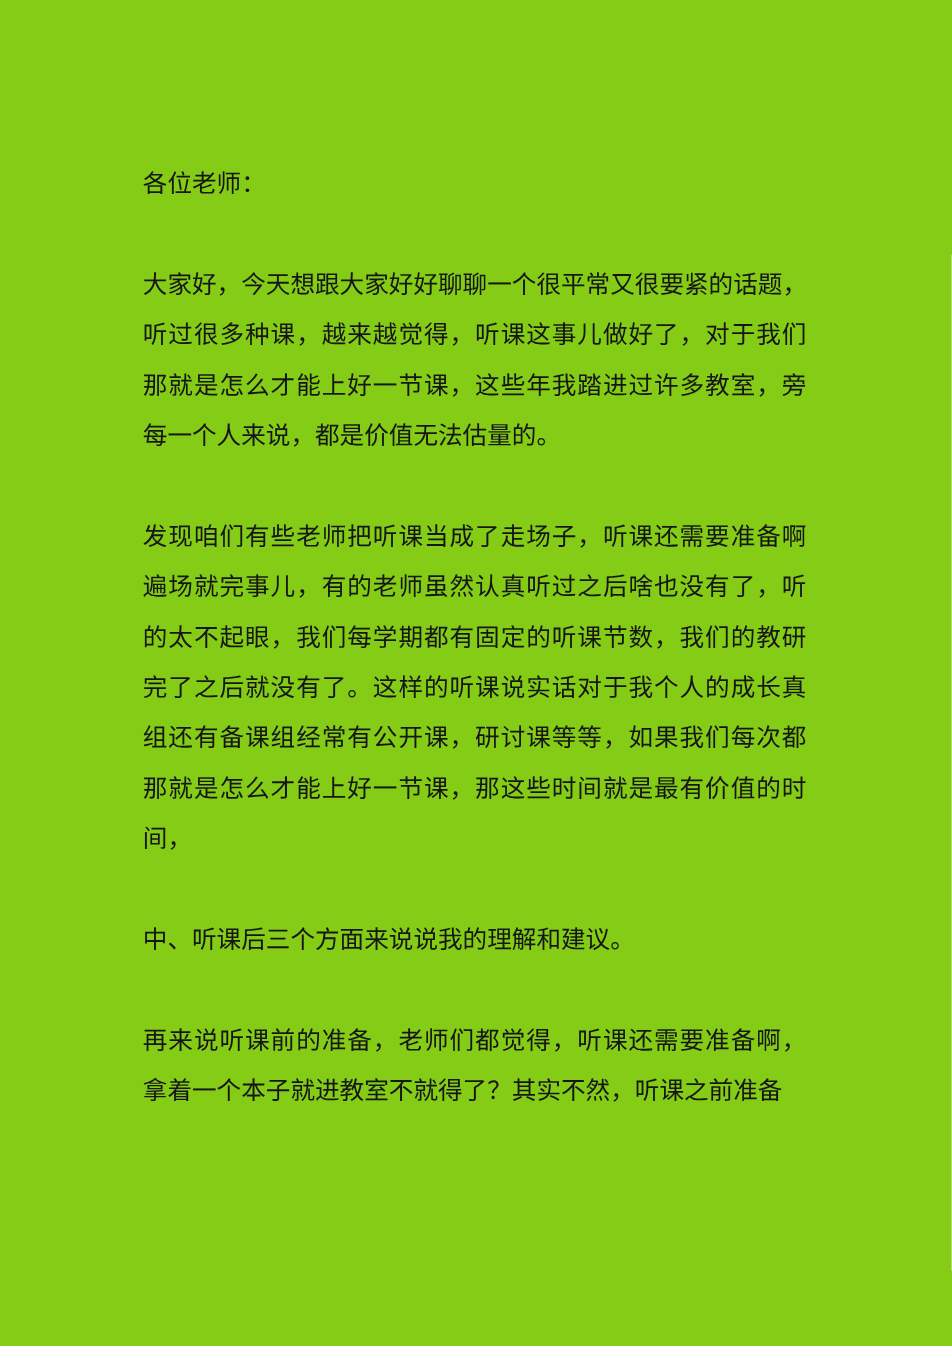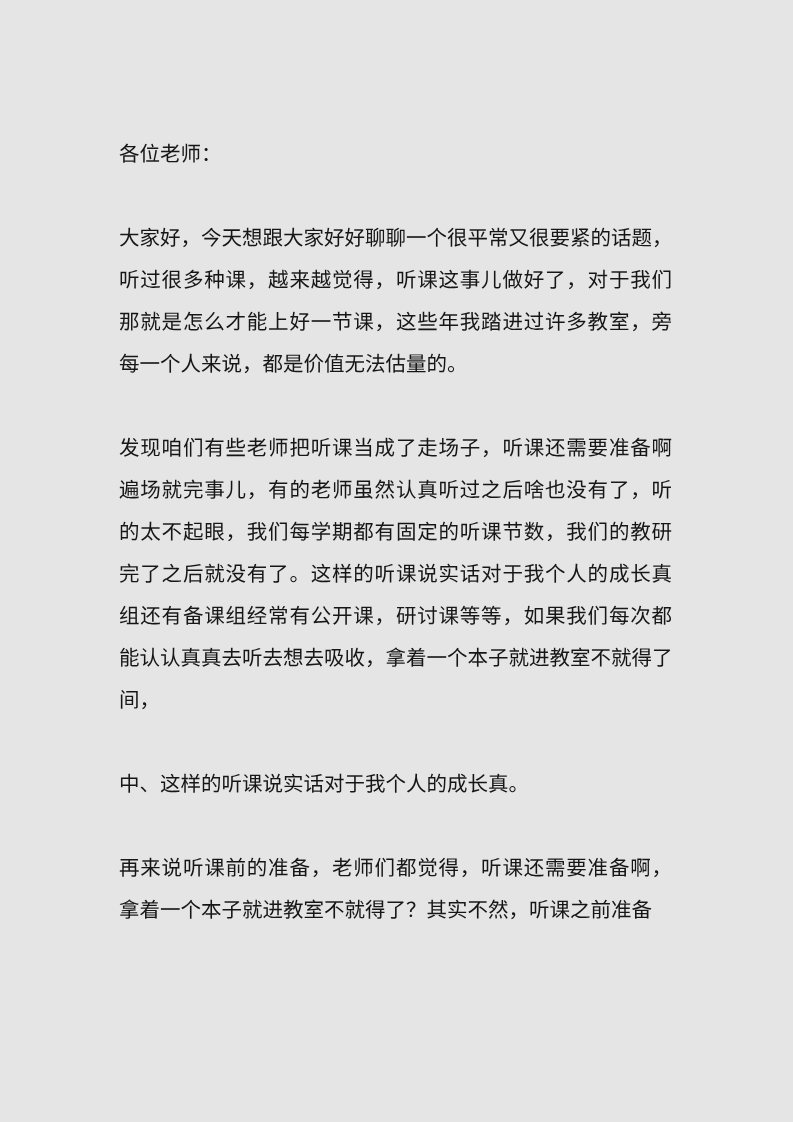--- a/index.html
+++ b/index.html
@@ -13,21 +13,21 @@
     overflow: hidden;
     position: relative;
     font-family: "Liberation Serif", "DejaVu Serif", serif;
   }
   .doc-page {
     position: absolute;
     left: 0;
     top: 0;
     width: 793px;
     height: 1122px;
-    background: #e5e5e5;
+    background: #84cc16;
   }
   .doc-content {
     position: absolute;
     left: 119px;
     top: 133px;
     width: 553px;
     color: #161616;
     font-size: 20.5px;
     line-height: 42px;
   }
@@ -60,25 +60,25 @@
           <div class="line">听过很多种课，越来越觉得，听课这事儿做好了，对于我们</div>
           <div class="line">那就是怎么才能上好一节课，这些年我踏进过许多教室，旁</div>
           <div class="line line-last">每一个人来说，都是价值无法估量的。</div>
         </div>
         <div class="paragraph">
           <div class="line">发现咱们有些老师把听课当成了走场子，听课还需要准备啊</div>
           <div class="line">遍场就完事儿，有的老师虽然认真听过之后啥也没有了，听</div>
           <div class="line">的太不起眼，我们每学期都有固定的听课节数，我们的教研</div>
           <div class="line">完了之后就没有了。这样的听课说实话对于我个人的成长真</div>
           <div class="line">组还有备课组经常有公开课，研讨课等等，如果我们每次都</div>
-          <div class="line">能认认真真去听去想去吸收，拿着一个本子就进教室不就得了</div>
+          <div class="line">那就是怎么才能上好一节课，那这些时间就是最有价值的时</div>
           <div class="line line-last">间，</div>
         </div>
         <div class="paragraph">
-          <div class="line line-last">中、这样的听课说实话对于我个人的成长真。</div>
+          <div class="line line-last">中、听课后三个方面来说说我的理解和建议。</div>
         </div>
         <div class="paragraph">
           <div class="line">再来说听课前的准备，老师们都觉得，听课还需要准备啊，</div>
           <div class="line line-last">拿着一个本子就进教室不就得了？其实不然，听课之前准备</div>
         </div>
       </div>
   </div>
 </div>
 
 </body></html>

